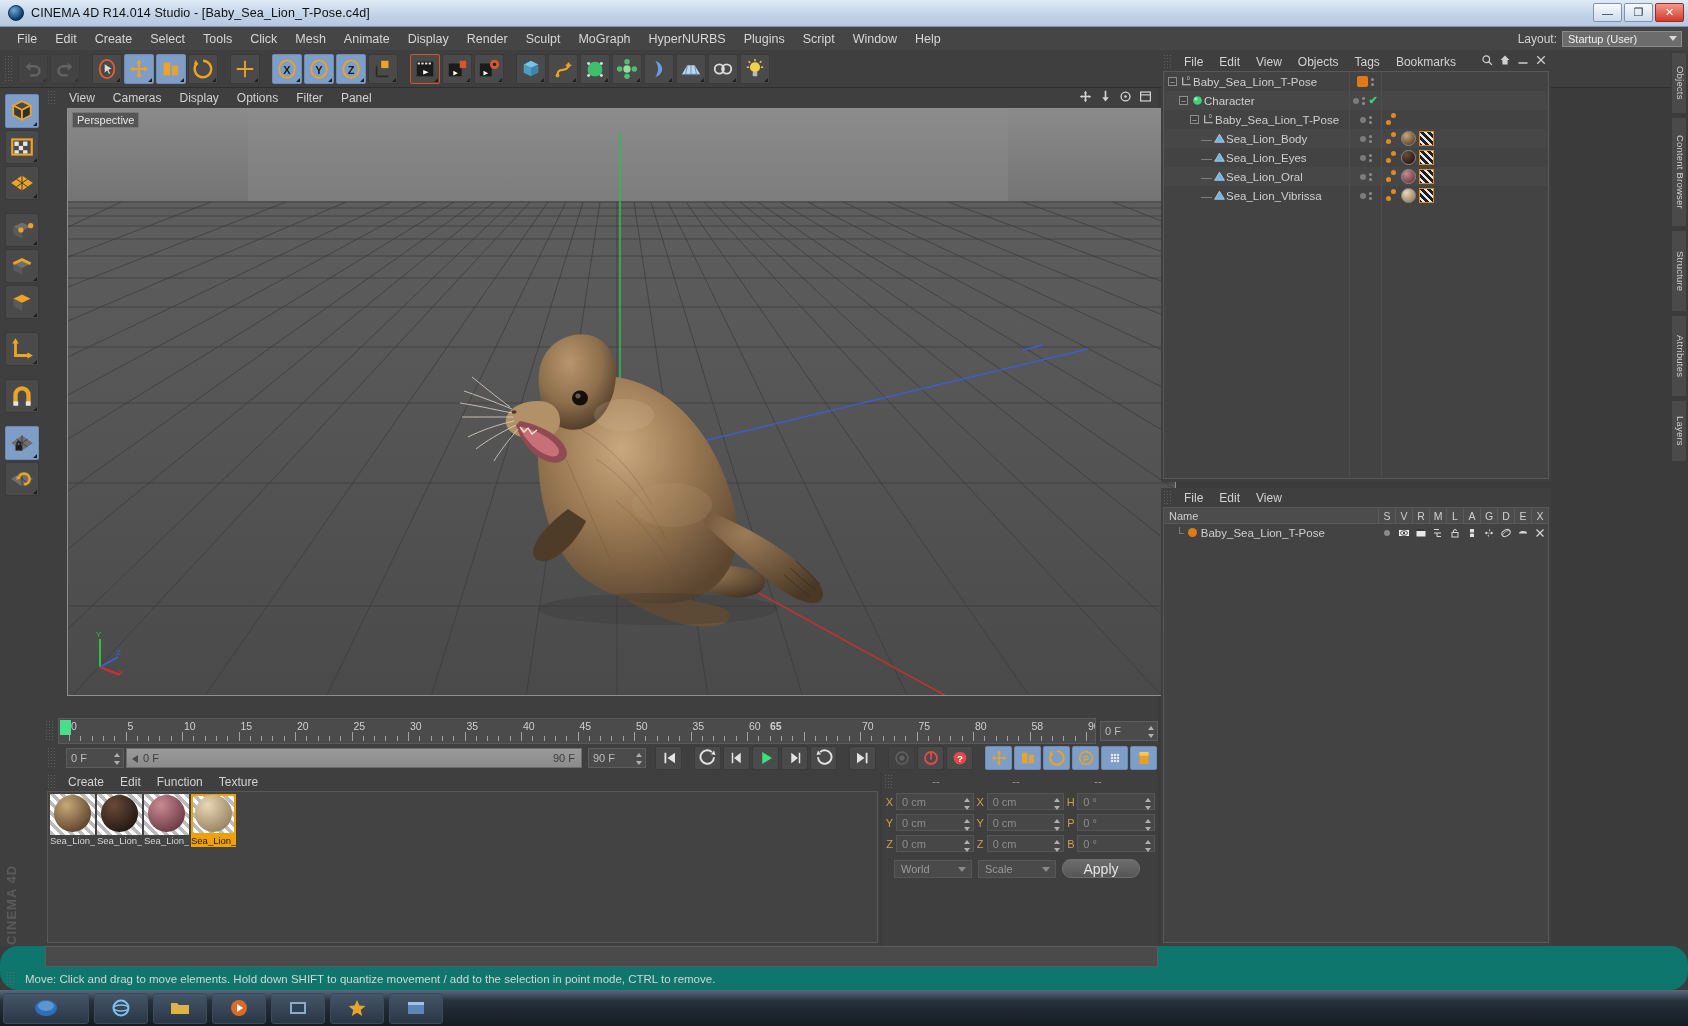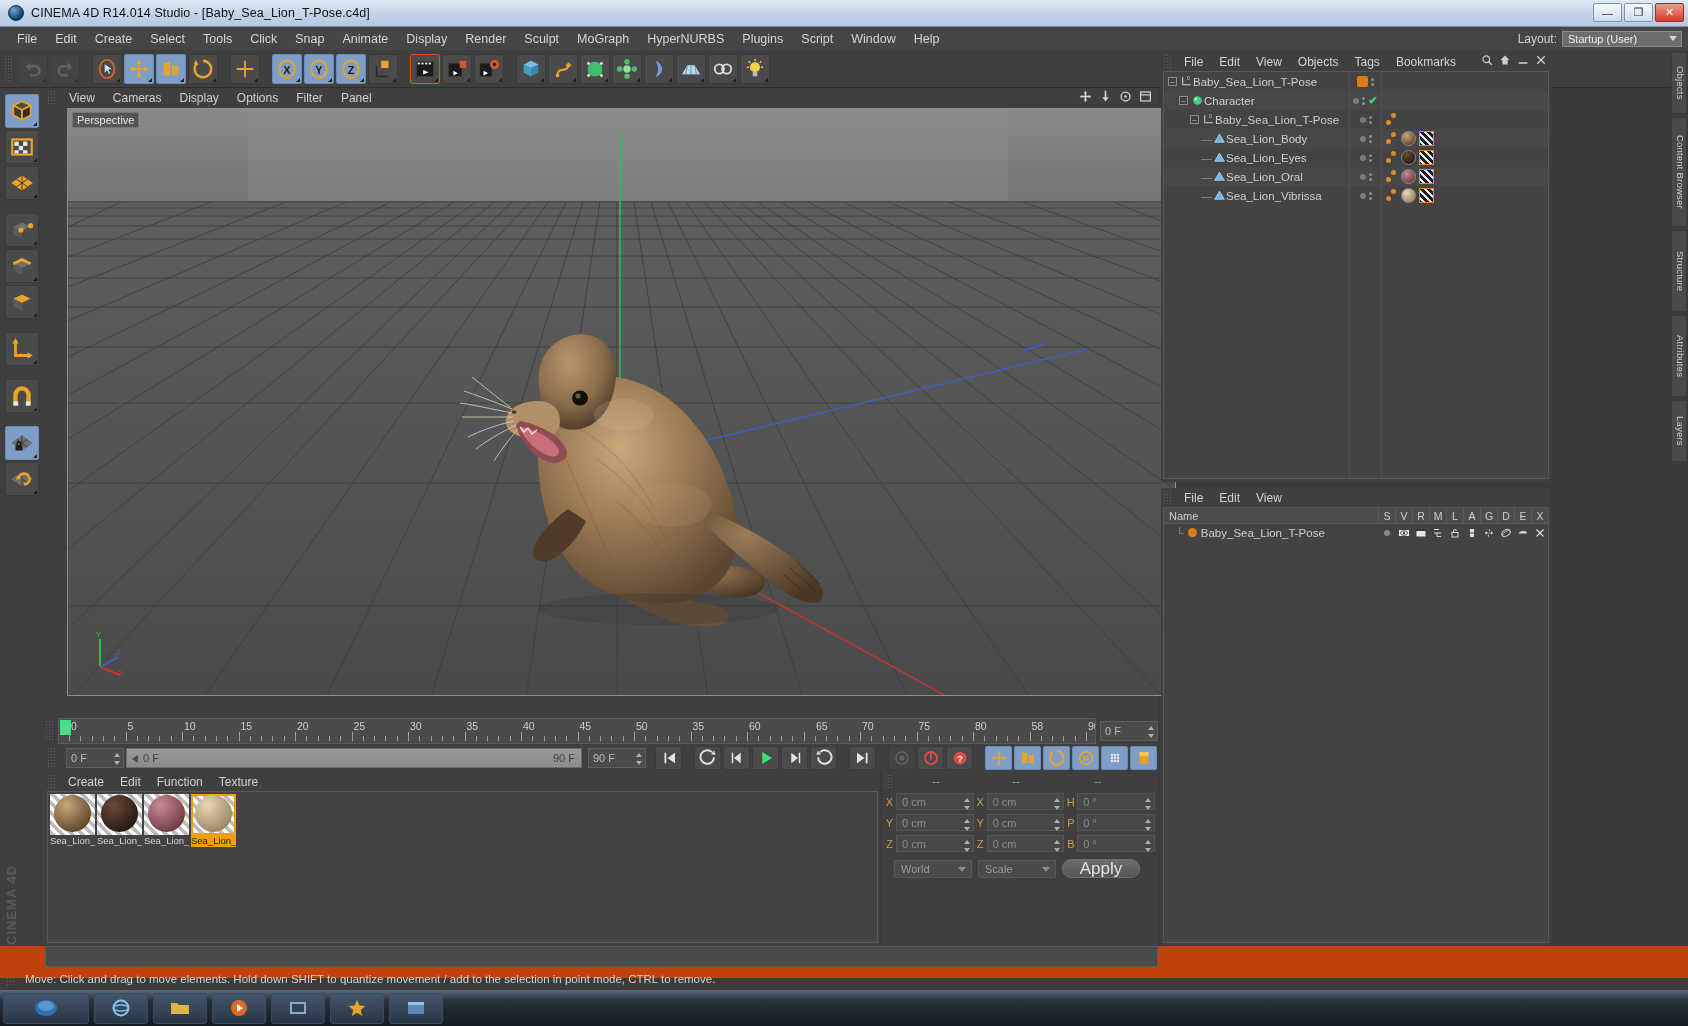--- a/index.html
+++ b/index.html
@@ -186,21 +186,21 @@
     font-size:11px;color:#8d8d8d;display:flex;align-items:center;padding-left:5px;
   }
   .coord-bottom{display:flex;align-items:center;gap:6px;padding:4px 4px 0 12px;}
   .csel{
     width:78px;height:18px;background:#4a4a4a;border:1px solid #575757;position:relative;
     font-size:11px;color:#9a9a9a;display:flex;align-items:center;padding-left:6px;
   }
   .csel .arr{position:absolute;right:5px;top:6px;border-left:4px solid transparent;border-right:4px solid transparent;border-top:5px solid #8a8a8a;}
   .applybtn{
     width:78px;height:19px;border-radius:9px;background:linear-gradient(#6d6d6d,#565656);
-    border:1px solid #6f6f6f;font-size:17px;color:#e2e2e2;display:flex;align-items:center;justify-content:center;
+    border:1px solid #6f6f6f;font-size:14px;color:#e2e2e2;display:flex;align-items:center;justify-content:center;
   }
 
   
   .objpanel{
     position:absolute;left:1161px;top:52px;width:390px;height:430px;background:#3f3f3f;
   }
   .objmenu{height:19px;display:flex;align-items:center;padding-left:2px;position:relative;}
   .objmenu .mi{font-size:12px;color:#d2d2d2;padding:1px 8px;}
   .objmenu .rights{position:absolute;right:4px;top:2px;display:flex;gap:6px;align-items:center;}
   .objbody{
@@ -246,21 +246,21 @@
   
   .righttabs{position:absolute;right:0;top:52px;width:17px;height:600px;}
   .rtab{
     width:16px;background:#4a4a4a;border:1px solid #3b3b3b;margin-bottom:3px;
     writing-mode:vertical-rl;font-size:9.5px;color:#cfcfcf;text-align:center;padding:5px 0;
     letter-spacing:.2px;
   }
 
   
   .statusbar{
-    position:absolute;left:0;top:946px;width:1688px;height:32px;background:#c2410c;
+    position:absolute;left:0;top:946px;width:1688px;height:44px;background:#0f766e;border-radius:18px;
   }
   .st-top{position:absolute;left:45px;top:0;width:1113px;height:21px;background:#4a4a4a;border:1px solid #5b5b5b;}
   .st-msg{position:absolute;left:0;top:22px;width:1688px;height:22px;display:flex;align-items:center;gap:6px;padding-left:6px;}
   .st-msg .txt{font-size:11.5px;color:#d4d4d4;}
 
   
   .taskbar{
     position:absolute;left:0;top:990px;width:1688px;height:36px;
     background:linear-gradient(#5a6a7c,#27323e 30%,#141b22);
     display:flex;align-items:center;gap:5px;padding-left:3px;
@@ -293,21 +293,21 @@
         <span>Startup (User)</span>
         <span class="arr"></span>
       </div>
     </div>
   <div class="mi">File</div>
       <div class="mi">Edit</div>
       <div class="mi">Create</div>
       <div class="mi">Select</div>
       <div class="mi">Tools</div>
       <div class="mi">Click</div>
-      <div class="mi">Snap</div>
+      <div class="mi">Mesh</div>
       <div class="mi">Animate</div>
       <div class="mi">Display</div>
       <div class="mi">Render</div>
       <div class="mi">Sculpt</div>
       <div class="mi">MoGraph</div>
       <div class="mi">HyperNURBS</div>
       <div class="mi">Plugins</div>
       <div class="mi">Script</div>
       <div class="mi">Window</div>
       <div class="mi">Help</div>
@@ -876,21 +876,21 @@
         <div class="ruler-tick" style="left: 642.8px; height: 5px;"></div>
         <div class="ruler-tick" style="left: 654.1px; height: 5px;"></div>
         <div class="ruler-tick" style="left: 665.4px; height: 5px;"></div>
         <div class="ruler-tick" style="left: 676.7px; height: 5px;"></div>
         <div class="ruler-num" style="left: 690px;">60</div>
         <div class="ruler-tick" style="left: 688px; height: 9px;"></div>
         <div class="ruler-tick" style="left: 699.3px; height: 5px;"></div>
         <div class="ruler-tick" style="left: 710.6px; height: 5px;"></div>
         <div class="ruler-tick" style="left: 721.9px; height: 5px;"></div>
         <div class="ruler-tick" style="left: 733.2px; height: 5px;"></div>
-        <div class="ruler-num" style="left: 757px;">65</div>
+        <div class="ruler-num" style="left: 711px; font-weight: bold;">65</div>
         <div class="ruler-tick" style="left: 744.5px; height: 9px;"></div>
         <div class="ruler-tick" style="left: 755.8px; height: 5px;"></div>
         <div class="ruler-tick" style="left: 767.1px; height: 5px;"></div>
         <div class="ruler-tick" style="left: 778.4px; height: 5px;"></div>
         <div class="ruler-tick" style="left: 789.7px; height: 5px;"></div>
         <div class="ruler-num" style="left: 803px;">70</div>
         <div class="ruler-tick" style="left: 801px; height: 9px;"></div>
         <div class="ruler-tick" style="left: 812.3px; height: 5px;"></div>
         <div class="ruler-tick" style="left: 823.6px; height: 5px;"></div>
         <div class="ruler-tick" style="left: 834.9px; height: 5px;"></div>

